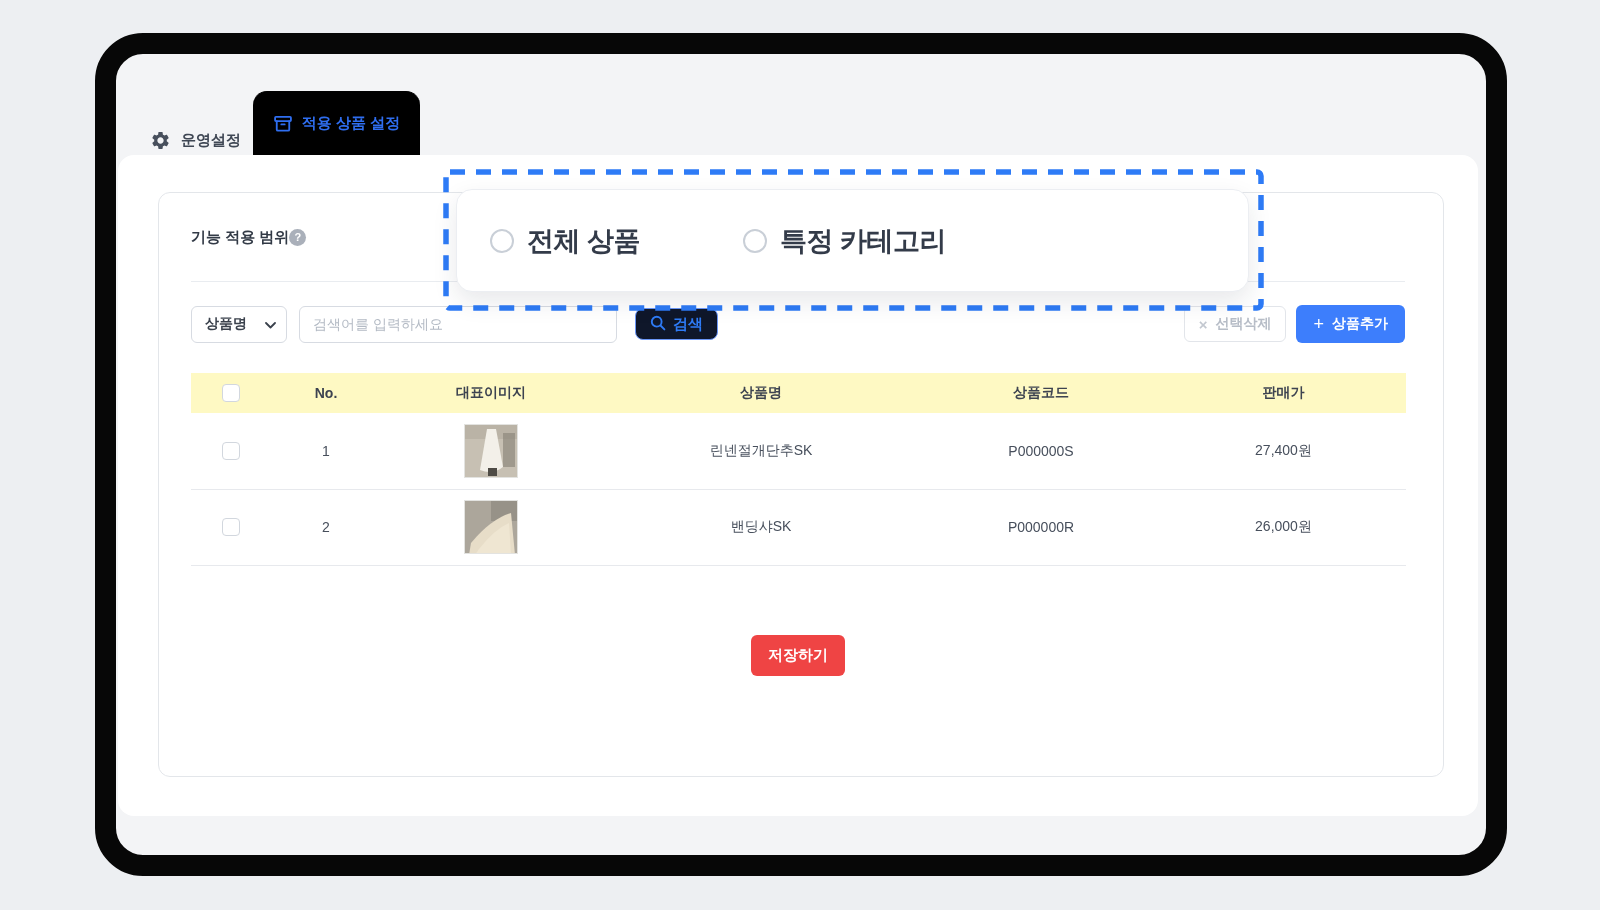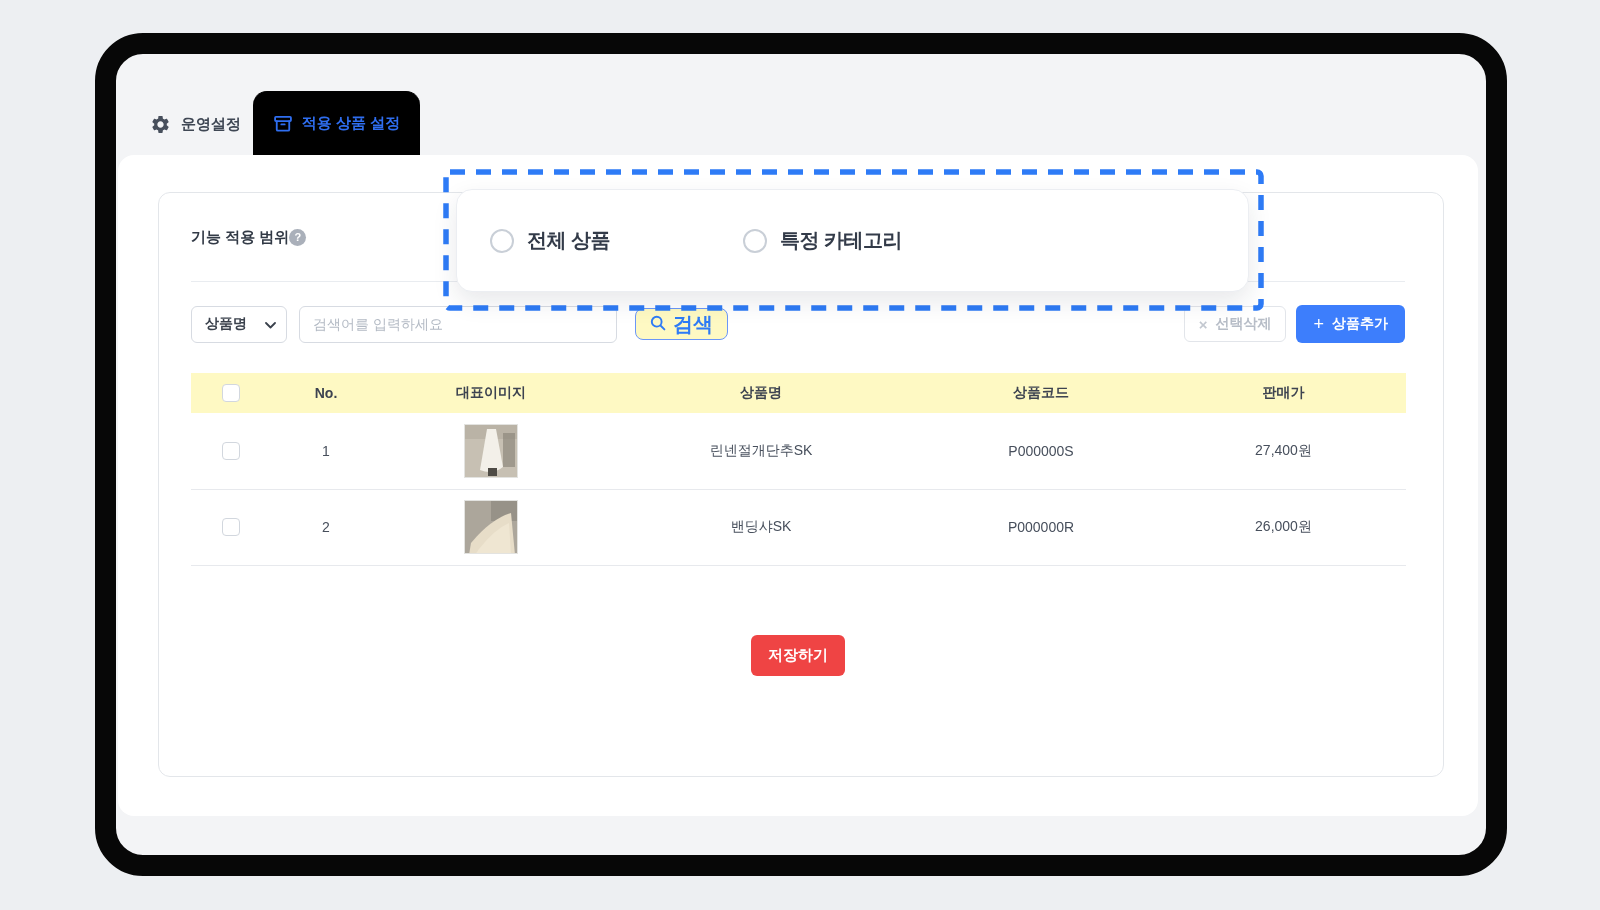--- a/index.html
+++ b/index.html
@@ -13,21 +13,21 @@
   
   .frame {
     position:absolute; left:95px; top:33px; width:1412px; height:843px;
     border:21px solid #070707; border-radius:48px;
     background:#f3f4f6; overflow:hidden;
   }
 
   
   .tabbar { position:absolute; left:0; top:0; right:0; height:101px; }
   .tab-inactive {
-    position:absolute; left:20px; top:39px; height:62px;
+    position:absolute; left:20px; top:55px; height:62px;
     display:flex; align-items:center; gap:10px; padding:0 14px;
     color:#3f4754; font-size:15px; font-weight:700; cursor:default;
   }
   .tab-active {
     position:absolute; left:137px; top:37px; width:167px; height:64px;
     background:#000000; border-top:1px solid #000000;
     border-radius:14px 14px 0 0;
     display:flex; align-items:center; justify-content:center; gap:9px;
     color:#2f6ef0; font-size:15px; font-weight:700;
   }
@@ -67,42 +67,42 @@
     display:flex; align-items:center; padding-left:33px;
     pointer-events:auto;
   }
   .radio-item { display:flex; align-items:center; gap:13px; width:253px; cursor:pointer; }
   .radio-item:last-child { width:auto; }
   .radio-dot {
     width:24px; height:24px; border-radius:50%; background:#fff;
     border:2px solid #c9cfd7; flex:0 0 auto;
   }
   .radio-dot.on { border:7.5px solid #2e7bf6; }
-  .radio-text { font-size:20px; font-weight:600; color:#333b49; letter-spacing:-0.5px; white-space:nowrap; }
+  .radio-text { font-size:27px; font-weight:600; color:#333b49; letter-spacing:-0.5px; white-space:nowrap; }
 
   .list-title { margin-top:46px; font-size:15px; font-weight:700; color:#323a46; }
 
   
   .search-row { margin-top:23px; display:flex; align-items:center; }
   .select-box {
     width:96px; height:37px; border:1px solid #d7dbe2; border-radius:6px; background:#fff;
     display:flex; align-items:center; justify-content:space-between;
     padding:0 10px 0 13px; font-size:14px; font-weight:600; color:#3a414c; cursor:pointer;
   }
   .search-input {
     width:318px; height:37px; margin-left:12px;
     border:1px solid #d7dbe2; border-radius:6px; padding:0 13px;
     font-size:14px; color:#3a414c; outline:none;
     font-family:"Liberation Sans","DejaVu Sans",sans-serif;
   }
   .search-input::placeholder { color:#b3bac4; }
   .search-btn {
     margin-left:18px; height:32px; padding:0 14px;
-    border:1px solid #6b97f8; border-radius:8px; background:#fef9c3;
-    color:#2e7bf6; font-size:20px; font-weight:600;
+    border:1px solid #6b97f8; border-radius:8px; background:#0f172a;
+    color:#2e7bf6; font-size:15px; font-weight:600;
     display:flex; align-items:center; gap:7px; cursor:pointer;
     font-family:inherit;
   }
   .flex-spacer { flex:1; }
   .delete-btn {
     height:36px; padding:0 14px; border:1px solid #e2e5ea; border-radius:6px;
     background:#fff; color:#b7bdc7; font-size:14px; font-weight:600;
     display:flex; align-items:center; gap:8px; cursor:pointer; font-family:inherit;
   }
   .add-btn {

